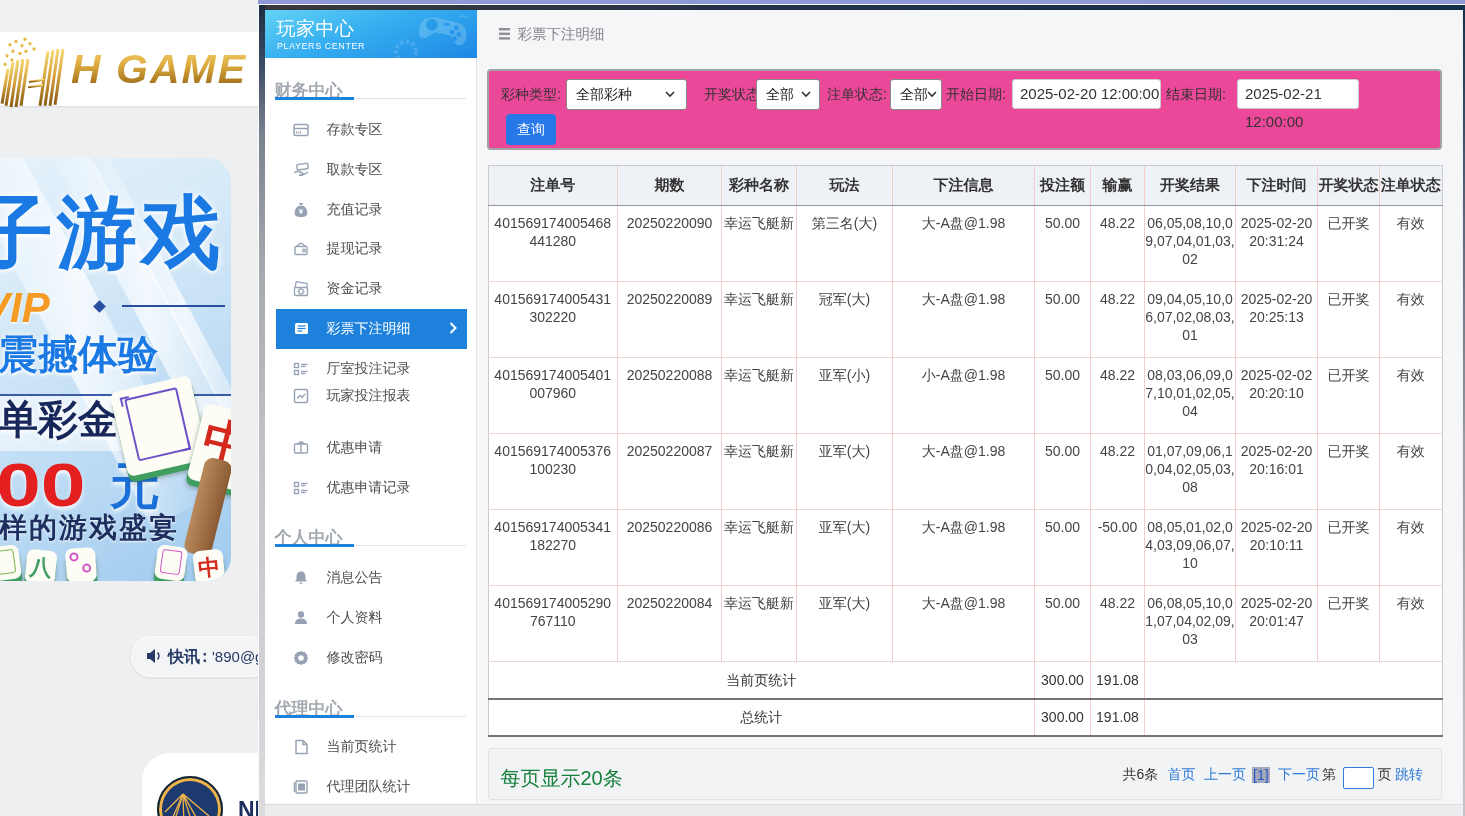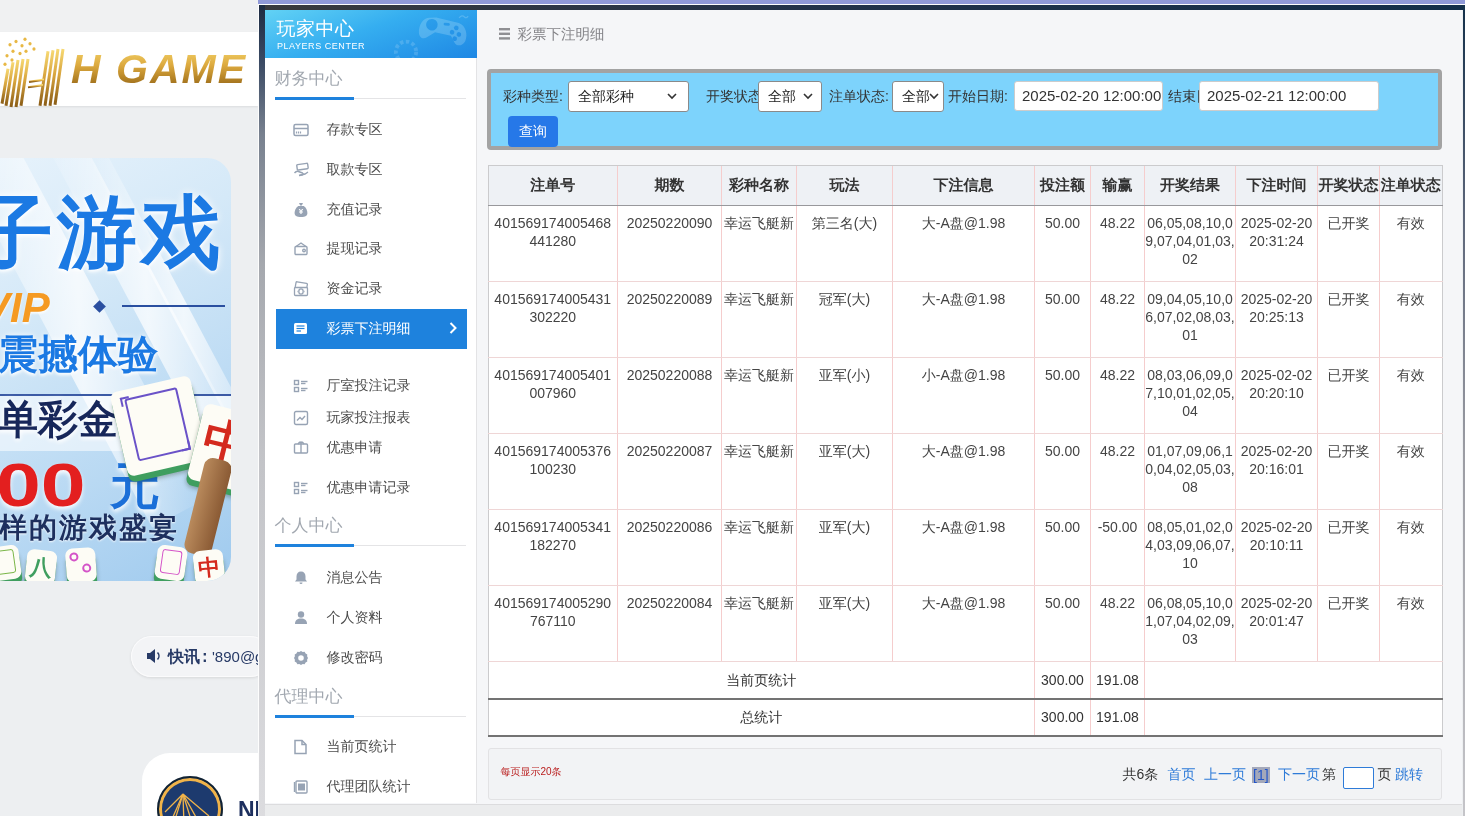--- a/index.html
+++ b/index.html
@@ -47,43 +47,43 @@
 .wline { position:absolute; left:0; top:4px; width:1207px; height:1px; background:#fdfdfd; }
 .btop { position:absolute; left:0; top:5px; width:1207px; height:5px; background:linear-gradient(90deg,#39393d 0%,#23324a 45%,#132e4a 100%); }
 .bleft { position:absolute; left:1px; top:5px; width:5.5px; height:811px; background:linear-gradient(180deg,#1d2b42 0%,#3a4a63 7%,#78818f 16%,#a5a8ae 32%,#c2c3c7 55%,#dcdcdf 100%); }
 .bleftw { position:absolute; left:0; top:5px; width:1px; height:795px; background:#fdfdfd; }
 .bright { position:absolute; left:1205px; top:5px; width:2px; height:811px; background:linear-gradient(180deg,#14304a 0%,#5a6478 25%,#9b9ca3 55%,#c5c5c9 100%); }
 .inner { position:absolute; left:6.5px; top:10px; width:1197.5px; height:806px; background:#f5f6f8; overflow:hidden; }
 
 .hsb { position:absolute; left:0; top:793.5px; width:1197.5px; height:12.5px; background:#ebeced; border-top:1px solid #dcdcde; }
 
 
-#side { position:absolute; left:0; top:0; width:212px; height:793px; background:#fff; border-right:1px solid #e3e3e5; }
+#side { position:absolute; left:0; top:0; width:212px; height:793px; background:#fff; border-right:1px solid #e3e3e5;text-align:right; }
 #shead { position:absolute; left:0; top:0; width:212px; height:48px; overflow:hidden;
   background:linear-gradient(160deg,#62d2f5 0%,#35aef0 45%,#1e87e4 100%); }
 #shead .t1 { position:absolute; left:12px; top:6px; font-size:19px; color:#fff; letter-spacing:0.5px;}
 #shead .t2 { position:absolute; left:12.5px; top:31px; font-size:9px; color:#fff; letter-spacing:0.55px; }
 .sect { position:absolute; left:10px; width:191px; height:0; }
-.sect .st { position:absolute; left:0px; top:0px; font-size:17px; color:#a2a8b0; }
+.sect .st { position:absolute; left:0px; top:12px; font-size:17px; color:#a2a8b0;font-weight:bold; }
 .sect .gl { position:absolute; left:0px; width:191px; height:1px; background:#e4e4e6; }
 .sect .bl { position:absolute; left:0px; width:79px; height:3px; background:#1e82dd; }
 .mi { position:absolute; left:11px; width:191px; height:40px; color:#4c4c4c; }
 .mi .ic { position:absolute; left:17px; top:12px; width:16px; height:16px; color:#97a3b4; }
 .mi .tx { position:absolute; left:51px; top:50%; transform:translateY(-50%); font-size:14px; }
 .mi.sel { background:#1e82dd; color:#fff; }
 .mi.sel .ic { color:#fff; }
 .mi.sel .arr { position:absolute; right:10px; top:12px; width:8px; height:14px; color:#fff; }
 
 
 #main { position:absolute; left:213px; top:0; width:984.5px; height:793px; }
 #mtitle { position:absolute; left:21px; top:16.8px; }
 #mtitle .bars { position:absolute; left:0px; top:1.5px; width:11px; height:12px;}
 #mtitle .tt { position:absolute; left:19px; top:-2px; width:300px; font-size:14.5px; color:#848488; }
 
-#filter { position:absolute; left:9.5px; top:58.5px; width:955px; height:81px; background:#7dd3fc; border:4px solid #a3a3a3; border-radius:4px; }
+#filter { position:absolute; left:9.5px; top:58.5px; width:955px; height:81px; background:#ec4899; border:2px solid #a3a3a3; border-radius:4px; }
 .flbl { position:absolute; top:8px; height:31px; line-height:31px; font-size:14px; color:#333; }
 .fsel { position:absolute; top:8px; height:31px; background:#fff; border:1px solid #8a8a8a; border-radius:3px; font-size:14px; color:#222; line-height:29px; padding-left:9px; }
 .fsel .ch { position:absolute; top:11px; width:10px; height:7px; }
 .finp { position:absolute; top:8.5px; height:30px; background:#fff; border:1px solid #ccc; border-radius:3px; font-size:15px; color:#333; line-height:28px; padding-left:7px; }
 #qbtn { position:absolute; left:17px; top:43.5px; width:50px; height:31px; background:#2678e8; border-radius:4px; color:#fff; font-size:14px; text-align:center; line-height:31px; }
 
 #tbl { position:absolute; left:10px; top:154.5px; width:954px; border-collapse:collapse; table-layout:fixed; background:#fff; }
 #tbl th { background:#eef1f5; border-top:1px solid #cbcbcd; border-bottom:1px solid #98989c; border-left:1px solid #f5cdcd; font-size:15px; color:#333; font-weight:bold; height:40px; }
 #tbl th:first-child { border-left:1px solid #cbcbcd; }
 #tbl th:last-child { border-right:1px solid #cbcbcd; }
@@ -92,21 +92,21 @@
 #tbl td:first-child { border-left:1px solid #cbcbcd; }
 #tbl td:last-child { border-right:1px solid #cbcbcd; }
 #tbl tr.sum td { height:37.5px; vertical-align:middle; padding:0 3px; border-bottom:2px solid #737373; border-left:none; color:#333; }
 #tbl tr.sum td.bl { border-left:1px solid #f5cdcd;margin-top:14px; }
 #tbl tr.sum td:first-child { border-left:1px solid #cbcbcd; }
 #tbl tr.sum td:last-child { border-right:1px solid #cbcbcd; }
 #tbl td.res { padding:8px 0 0 0; }
 #tbl td.cz { padding:8px 0 0 0;margin-top:20px; }
 
 #pfoot { position:absolute; left:10px; top:738px; width:954.5px; height:51.5px; background:#f2f3f5; border:1px solid #e2e2e4; border-radius:3px; }
-#pfoot .lt { position:absolute; left:12px; top:16px; font-size:10px; color:#b91c1c; }
+#pfoot .lt { position:absolute; left:12px; top:16px; font-size:20px; color:#15803d; }
 #pfoot .pg { position:absolute; top:17px; font-size:14px; color:#333; white-space:nowrap; }
 #pfoot .cur { display:inline-block; background:#a4a8ba; color:#2456c8; padding:0 1px; }
 #pfoot .jinp { display:inline-block; width:31px; height:22px; background:#fff; border:1px solid #2e7bd8; border-radius:2px; vertical-align:-6px; }
 </style>
 </head>
 <body>
 
 <div id="pageL">
   <div class="topstrip"></div>
   <div class="logoband">
@@ -312,34 +312,34 @@
                 <line x1="3.5" y1="7.5" x2="11.5" y2="7.5"></line>
                 <line x1="3.5" y1="10" x2="8" y2="10"></line>
               </g>
             </svg>
         </span>
           <span class="tx">彩票下注明细</span>
         <span class="arr"><svg width="8" height="14" viewBox="0 0 8 14" fill="none" stroke="#fff" stroke-width="2">
               <path d="M1.5 2 L6.5 7 L1.5 12"></path>
             </svg></span>
         </div>
-      <div class="mi" style="top:338.8px;margin-top:17px;">
+      <div class="mi" style="top:338.8px;">
           <span class="ic">
         <svg width="16" height="16" viewBox="0 0 16 16" fill="none" stroke="currentColor" stroke-width="1.4">
               <rect x="1.5" y="2.5" width="4" height="4"></rect>
               <line x1="8" y1="3.5" x2="14.5" y2="3.5"></line>
               <line x1="8" y1="5.5" x2="12.5" y2="5.5"></line>
               <rect x="1.5" y="9.5" width="4" height="4"></rect>
               <line x1="8" y1="10.5" x2="14.5" y2="10.5"></line>
               <line x1="8" y1="12.5" x2="12.5" y2="12.5"></line>
             </svg>
         </span>
           <span class="tx">厅室投注记录</span>
         </div>
-      <div class="mi" style="top:388px;">
+      <div class="mi" style="top:366px;">
           <span class="ic">
         <svg width="16" height="16" viewBox="0 0 16 16" fill="none" stroke="currentColor" stroke-width="1.4">
               <rect x="1.5" y="1.5" width="13" height="13" rx="1.5"></rect>
               <path d="M4 10.5 l3 -3 2 2 3 -3.5"></path>
             </svg>
         </span>
           <span class="tx">玩家投注报表</span>
         </div>
       <div class="mi" style="top:418.4px;">
           <span class="ic">
@@ -440,21 +440,21 @@
         <span class="fsel" style="left:267px;width:64px;">全部<svg class="ch" style="left:44px;" width="10" height="7" viewBox="0 0 10 7">
               <path d="M1 1 l4 4 4-4" stroke="#333" stroke-width="1.6" fill="none"></path>
             </svg></span>
         <span class="flbl" style="left:338px;">注单状态:</span>
         <span class="fsel" style="left:401px;width:52px;">全部<svg class="ch" style="left:36px;" width="10" height="7" viewBox="0 0 10 7">
               <path d="M1 1 l4 4 4-4" stroke="#333" stroke-width="1.6" fill="none"></path>
             </svg></span>
         <span class="flbl" style="left:457px;">开始日期:</span>
         <span class="finp" style="left:523px;width:149px;">2025-02-20 12:00:00</span>
         <span class="flbl" style="left:677px;">结束日期:</span>
-        <span class="finp" style="left:708px;width:180px;">2025-02-21 12:00:00</span>
+        <span class="finp" style="left:748px;width:122px;">2025-02-21 12:00:00</span>
         <div id="qbtn">查询</div>
       </div>
       <table id="tbl">
         <colgroup>
             <col style="width:129.5px">
             <col style="width:104px">
             <col style="width:75px">
             <col style="width:96px">
             <col style="width:142px">
             <col style="width:56px">

